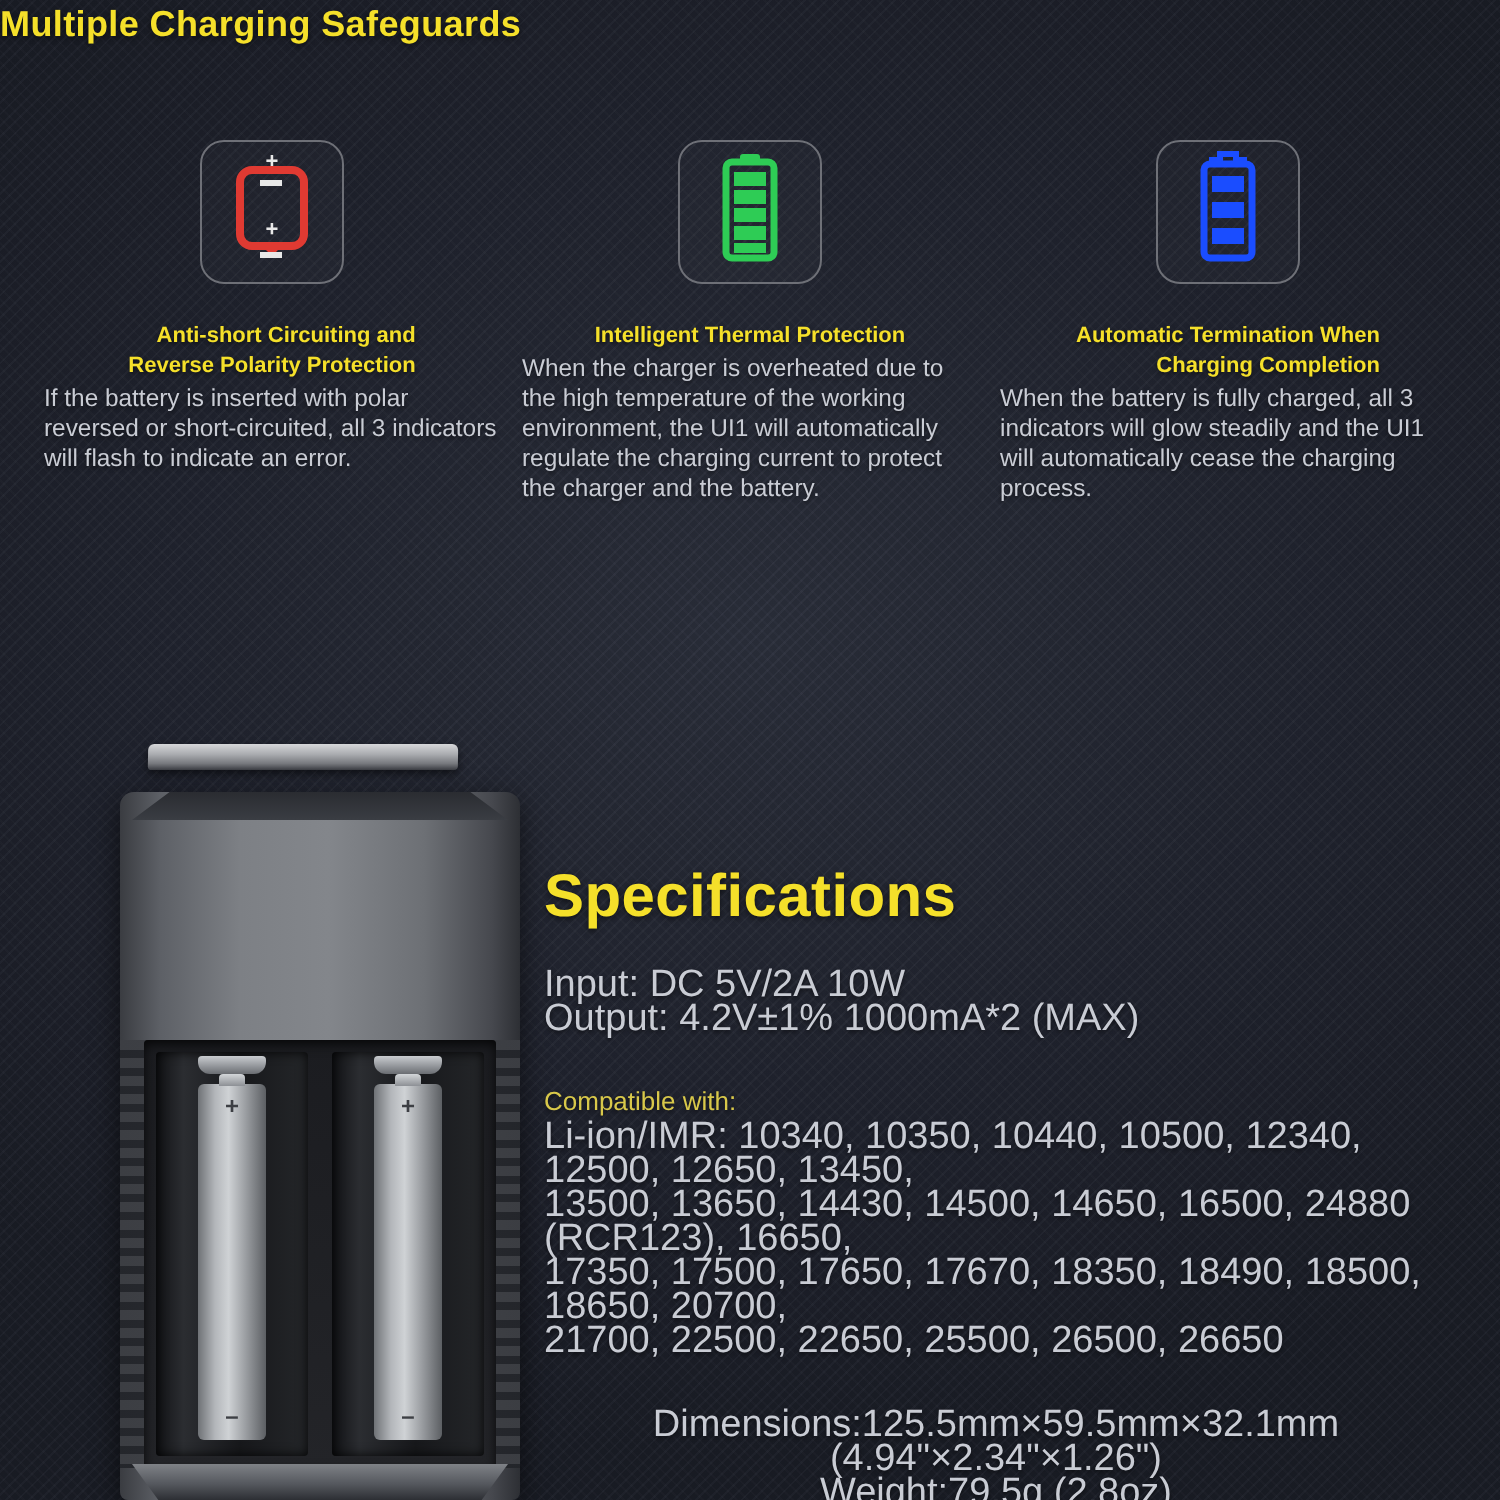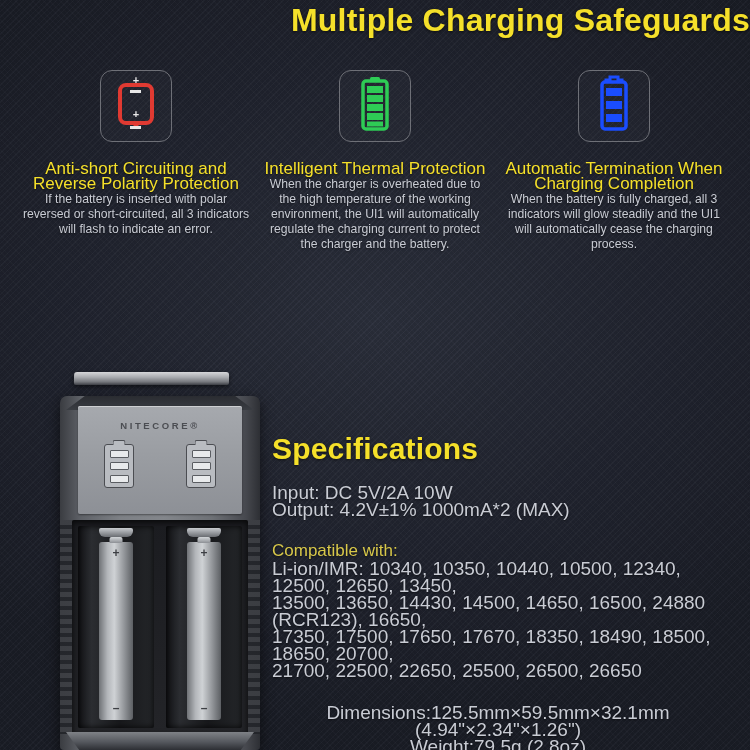--- a/index.html
+++ b/index.html
@@ -35,22 +35,22 @@
       radial-gradient(ellipse 70% 55% at 50% 42%, #2b2f3c 0%, #21242f 55%, #1a1d26 100%);
     overflow: hidden;
   }
 
   
   .title {
     position: absolute;
     top: 2px;
     left: 0;
     width: 750px;
-    text-align: right;
-    font-size: 32px;
+    text-align: left;
+    font-size: 18px;
     font-weight: bold;
     color: #f5e02a;
     letter-spacing: 0.2px;
     text-shadow: 0 1px 3px rgba(0,0,0,0.6);
   }
 
   
   .features {
     position: absolute;
     top: 70px;
@@ -72,32 +72,31 @@
     border: 1.6px solid #6e7077;
     border-radius: 12px;
     background: rgba(255,255,255,0.018);
     display: flex;
     align-items: center;
     justify-content: center;
     margin-bottom: 19px;
   }
   .feat-head {
     color: #f5e02a;
-    font-size: 17px;
-    font-weight: normal;
+    font-size: 11px;
+    font-weight: bold;
     line-height: 15px;
-    text-align: center;
+    text-align: right;
     margin-bottom: 1px;
     text-shadow: 0 1px 2px rgba(0,0,0,0.55);
   }
   .feat-body {
     color: #c9ccd4;
     font-size: 12.2px;
     line-height: 15px;
-    text-align: center;
     text-shadow: 0 1px 2px rgba(0,0,0,0.55);
   }
 
   
   .spec {
     position: absolute;
     left: 272px;
     top: 432px;
     width: 452px;
   }
@@ -110,21 +109,21 @@
     text-shadow: 0 1px 3px rgba(0,0,0,0.6);
   }
   .spec-line {
     color: #c9ccd4;
     font-size: 19px;
     line-height: 17px;
     text-shadow: 0 1px 2px rgba(0,0,0,0.5);
   }
   .spec-label {
     color: #d8c84a;
-    font-size: 17px;
+    font-size: 13px;
     line-height: 17px;
     margin-top: 24px;
     text-shadow: 0 1px 2px rgba(0,0,0,0.5);
   }
   .spec-block { margin-top: 1px; }
   .spec-foot { margin-top: 25px; text-align: center; }
 
   
   .charger-wrap {
     position: absolute;
@@ -348,35 +347,20 @@
       <div class="feat-body">When the battery is fully charged, all 3 indicators will glow steadily and the UI1 will automatically cease the charging process.</div>
     </div>
 
   </div>
 
   <div class="charger-wrap">
     <div class="cap"></div>
     <div class="body">
       <div class="body-bevel"></div>
 
-      <div class="faceplate">
-        <div class="brand">NITECORE®</div>
-        <div class="leds">
-          <div class="led-batt">
-            <span class="led-seg"></span>
-            <span class="led-seg"></span>
-            <span class="led-seg"></span>
-          </div>
-          <div class="led-batt">
-            <span class="led-seg"></span>
-            <span class="led-seg"></span>
-            <span class="led-seg"></span>
-          </div>
-        </div>
-      </div>
 
       <div class="rail-l"></div>
       <div class="rail-r"></div>
 
       <div class="bay-area">
         <div class="bay">
           <div class="spring"></div>
           <div class="cell">
             <span class="pole">+</span>
             <span class="pole">–</span>

